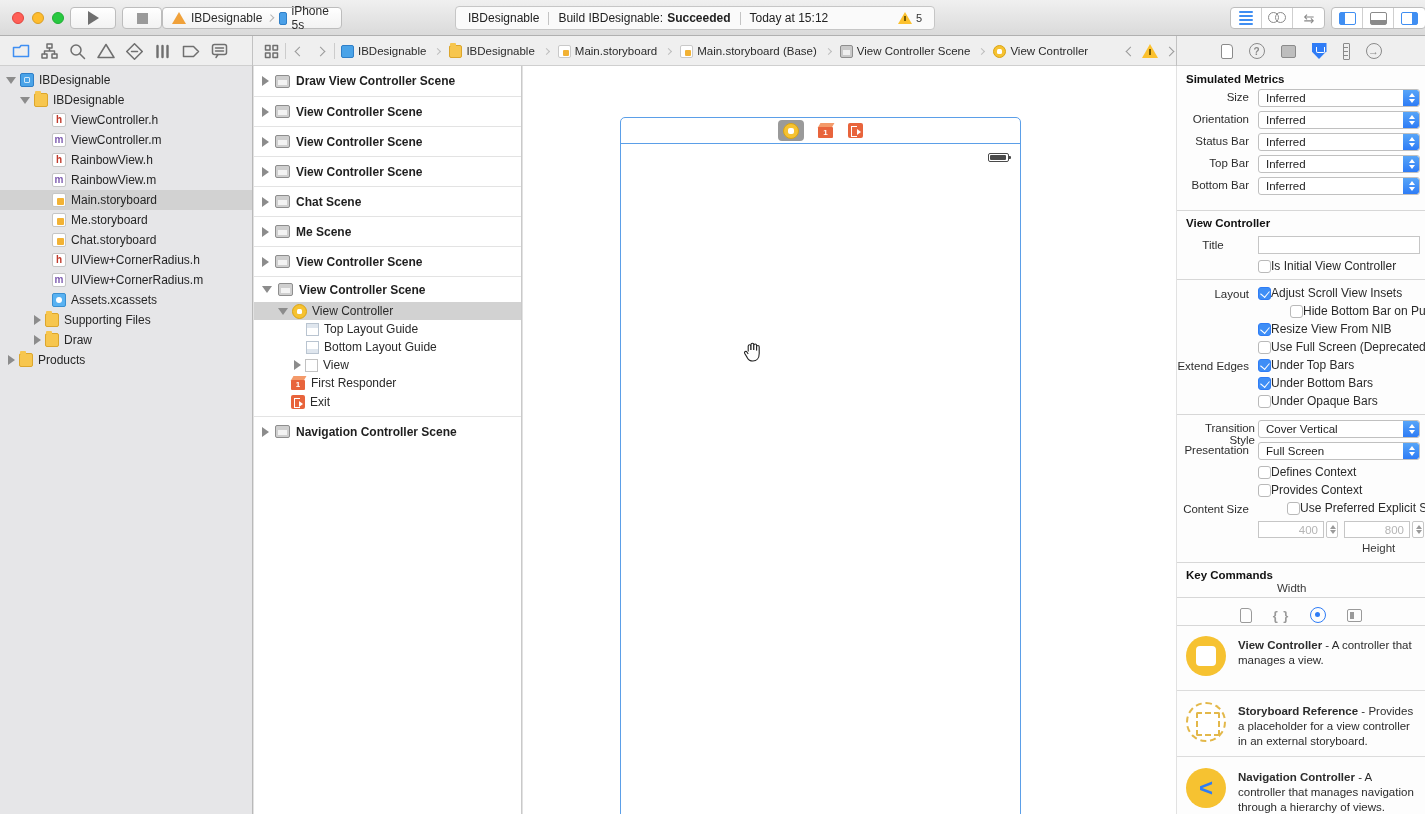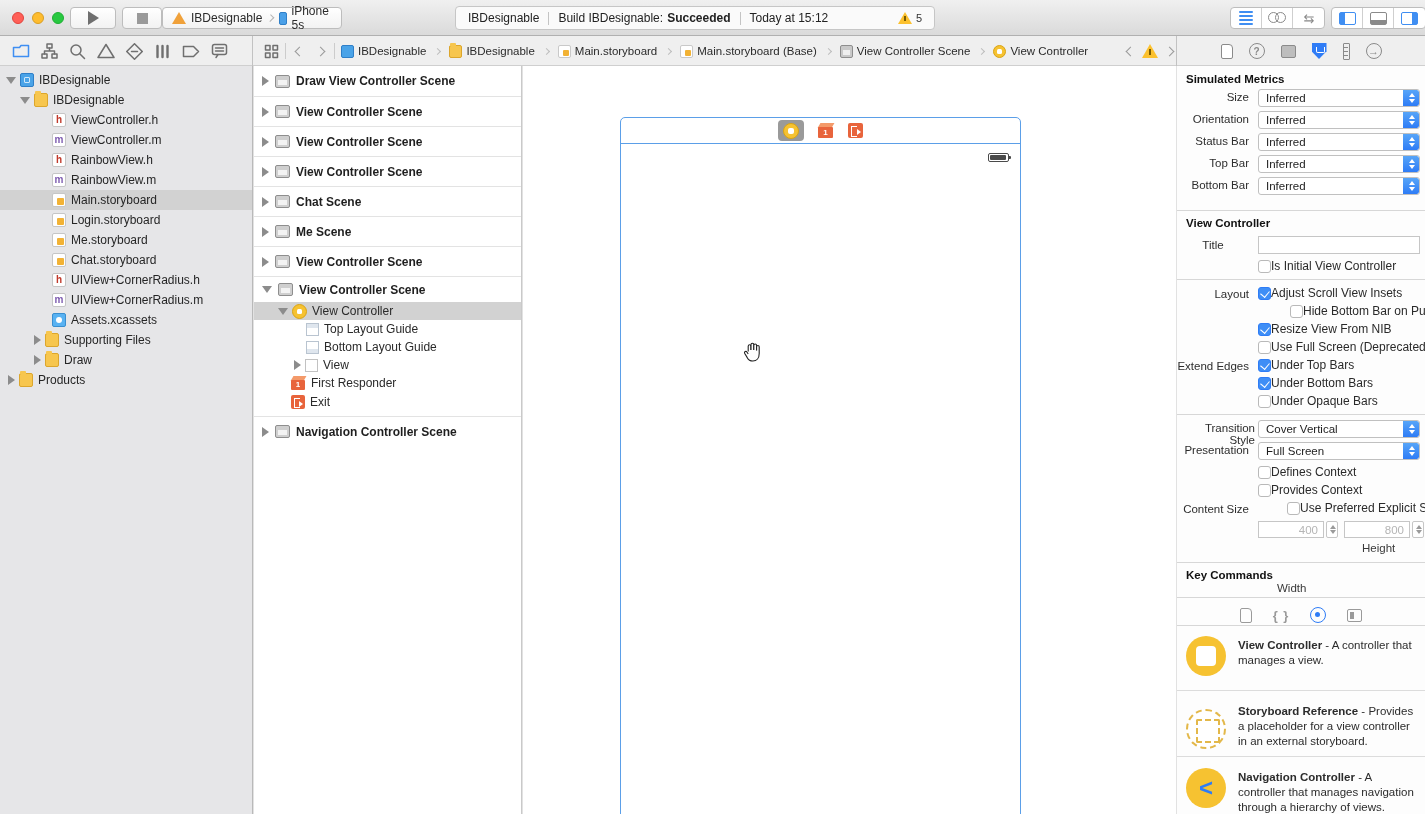--- a/index.html
+++ b/index.html
@@ -377,24 +377,20 @@
           <span>m</span>
         </span>
       <span>RainbowView.m</span>
     </div>
     <div class="nrow sel" style="padding-left:48px;">
       <span class="fi fi-sb"></span>
       <span>Main.storyboard</span>
     </div>
     <div class="nrow" style="padding-left:48px;">
       <span class="fi fi-sb"></span>
-      <span>Login.storyboard</span>
-    </div>
-    <div class="nrow" style="padding-left:48px;">
-      <span class="fi fi-sb"></span>
       <span>Me.storyboard</span>
     </div>
     <div class="nrow" style="padding-left:48px;">
       <span class="fi fi-sb"></span>
       <span>Chat.storyboard</span>
     </div>
     <div class="nrow" style="padding-left:48px;">
       <span class="fi fi-src fi-h">
           <span>h</span>
         </span>
@@ -654,21 +650,21 @@
   <div class="udiv" style="top:559px;"></div>
 
   <div class="libitem" style="top:560px;">
     <span class="lib-ic lib-ic-vc"></span>
     <span class="libtext">
       <b>View Controller</b>
       <span>- A controller that manages a view.</span>
     </span>
   </div>
   <div class="libsep" style="top:624px;"></div>
-  <div class="libitem" style="top:626px;align-items:flex-end;">
+  <div class="libitem" style="top:626px;">
     <span class="lib-ic lib-ic-sbref"></span>
     <span class="libtext">
       <b>Storyboard Reference</b>
       <span>- Provides a placeholder for a view controller in an external storyboard.</span>
     </span>
   </div>
   <div class="libsep" style="top:690px;"></div>
   <div class="libitem" style="top:692px;">
     <span class="lib-ic lib-ic-nav">
         <span>&lt;</span>

